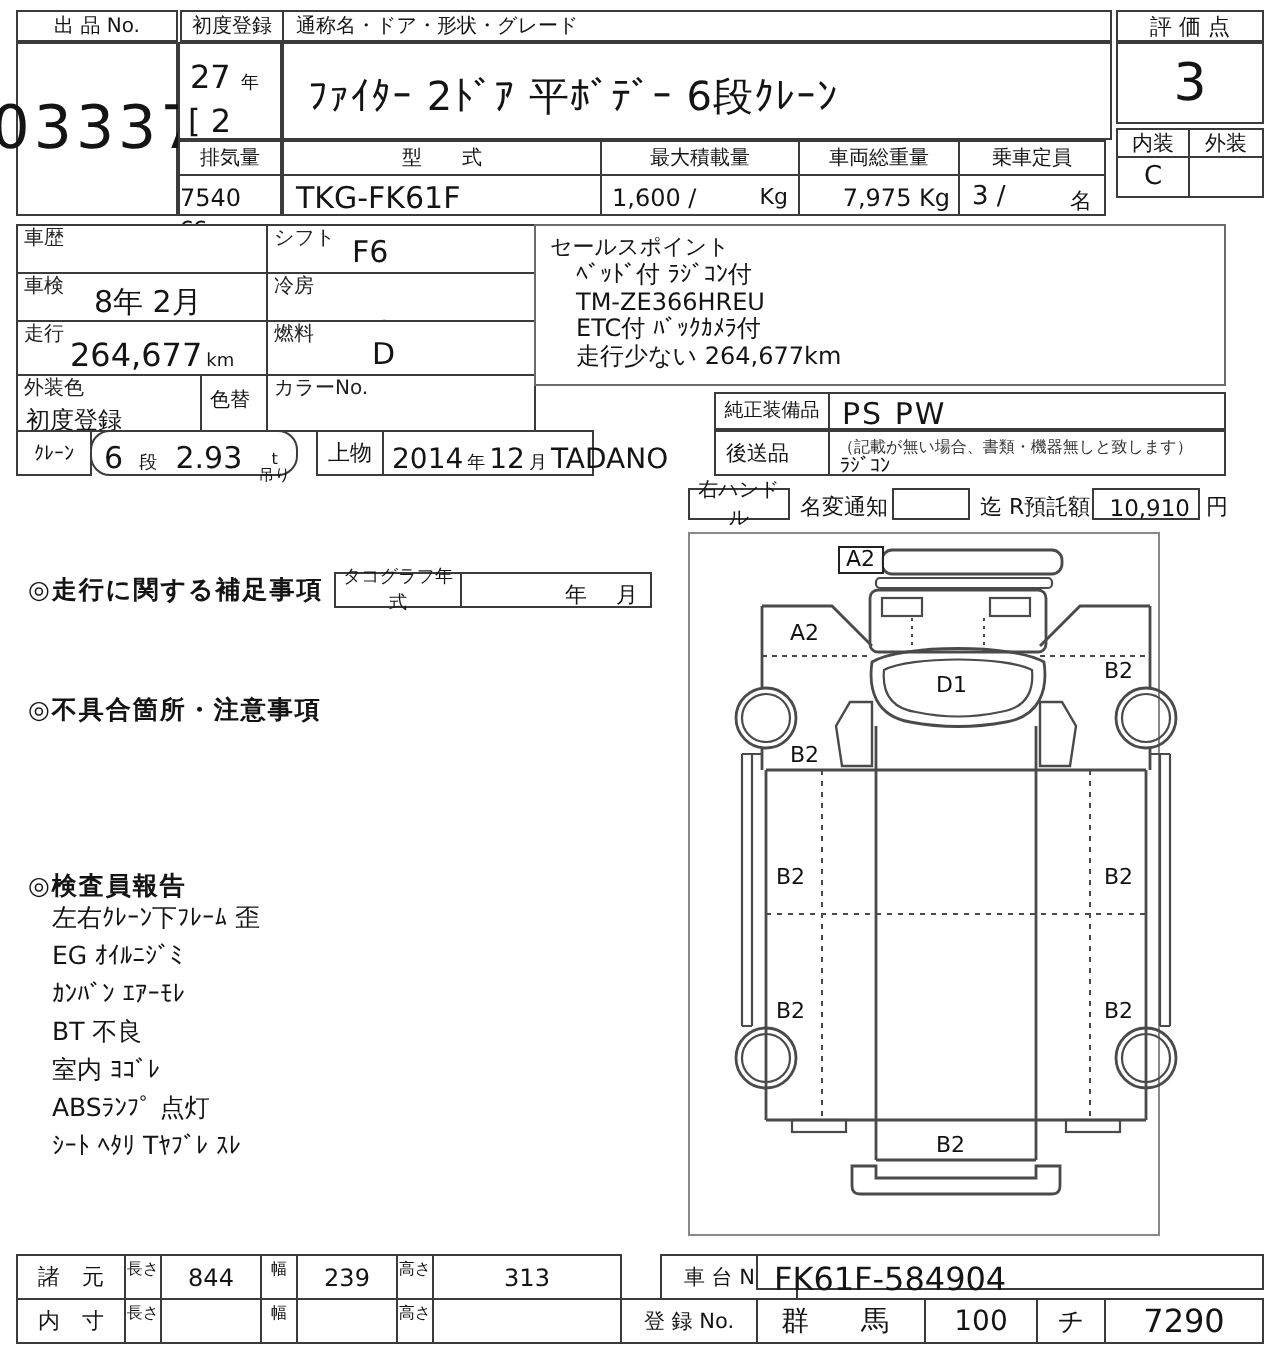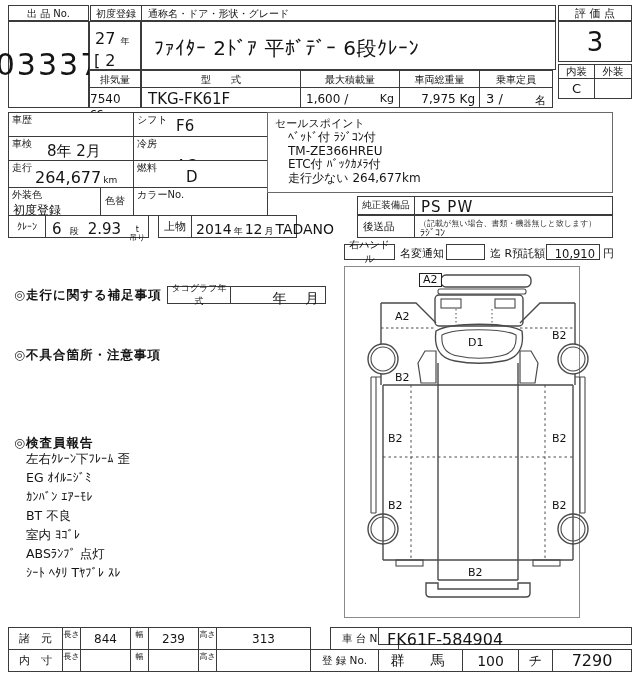--- a/index.html
+++ b/index.html
@@ -116,21 +116,21 @@
     <div class="nob" style="left:4px;top:14px;font-size:12px;">初度登録</div>
   </div>
   <div class="box" style="left:100px;top:187px;width:34px;height:29px;">
     <div class="nob lbl" style="left:4px;top:7px;">色替</div>
   </div>
   <div class="box" style="left:133px;top:187px;width:135px;height:29px;">
     <span class="corner-lbl">カラーNo.</span>
   </div>
 
   <div class="box ctr" style="left:8px;top:215px;width:38px;height:23px;font-size:10px;">ｸﾚｰﾝ</div>
-  <div class="box" style="left:45px;top:215px;width:104px;height:23px;">
+  <div class="box" style="left:45px;top:215px;width:104px;height:23px;border-radius:10px;">
     <div class="nob" style="left:6px;top:3px;white-space:nowrap;">
       <span class="val-md">6</span>
       <span style="font-size:9px;margin:0 4px 0 3px;">段</span>
       <span class="val-md">2.93</span>
       <span class="tsuri">
         <span>t</span>
         <span>吊り</span>
       </span>
     </div>
   </div>
@@ -168,21 +168,21 @@
   <div class="box" style="left:446px;top:244px;width:39px;height:16px;"></div>
   <div class="nob" style="left:490px;top:246px;font-size:11px;">迄 R預託額</div>
   <div class="box" style="left:546px;top:244px;width:54px;height:16px;">
     <div class="nob" style="right:4px;top:2px;font-size:11.5px;">10,910</div>
   </div>
   <div class="nob" style="left:603px;top:246px;font-size:11px;">円</div>
 
   <div class="nob notes-title" style="left:14px;top:287px;">◎走行に関する補足事項</div>
   <div class="box ctr" style="left:167px;top:286px;width:64px;height:18px;font-size:9px;">タコグラフ年式</div>
   <div class="box" style="left:230px;top:286px;width:96px;height:18px;">
-    <div class="nob" style="right:6px;top:3px;font-size:14px;">年　 月</div>
+    <div class="nob" style="right:6px;top:3px;font-size:11px;">年　 月</div>
   </div>
   <div class="nob notes-title" style="left:14px;top:347px;">◎不具合箇所・注意事項</div>
   <div class="nob notes-title" style="left:14px;top:435px;">◎検査員報告</div>
   <div class="nob" style="left:26px;top:449px;">
       <div class="insp-item">左右ｸﾚｰﾝ下ﾌﾚｰﾑ 歪</div>
       <div class="insp-item">EG ｵｲﾙﾆｼﾞﾐ</div>
       <div class="insp-item">ｶﾝﾊﾞﾝ ｴｱｰﾓﾚ</div>
       <div class="insp-item">BT 不良</div>
       <div class="insp-item">室内 ﾖｺﾞﾚ</div>
       <div class="insp-item">ABSﾗﾝﾌﾟ 点灯</div>

